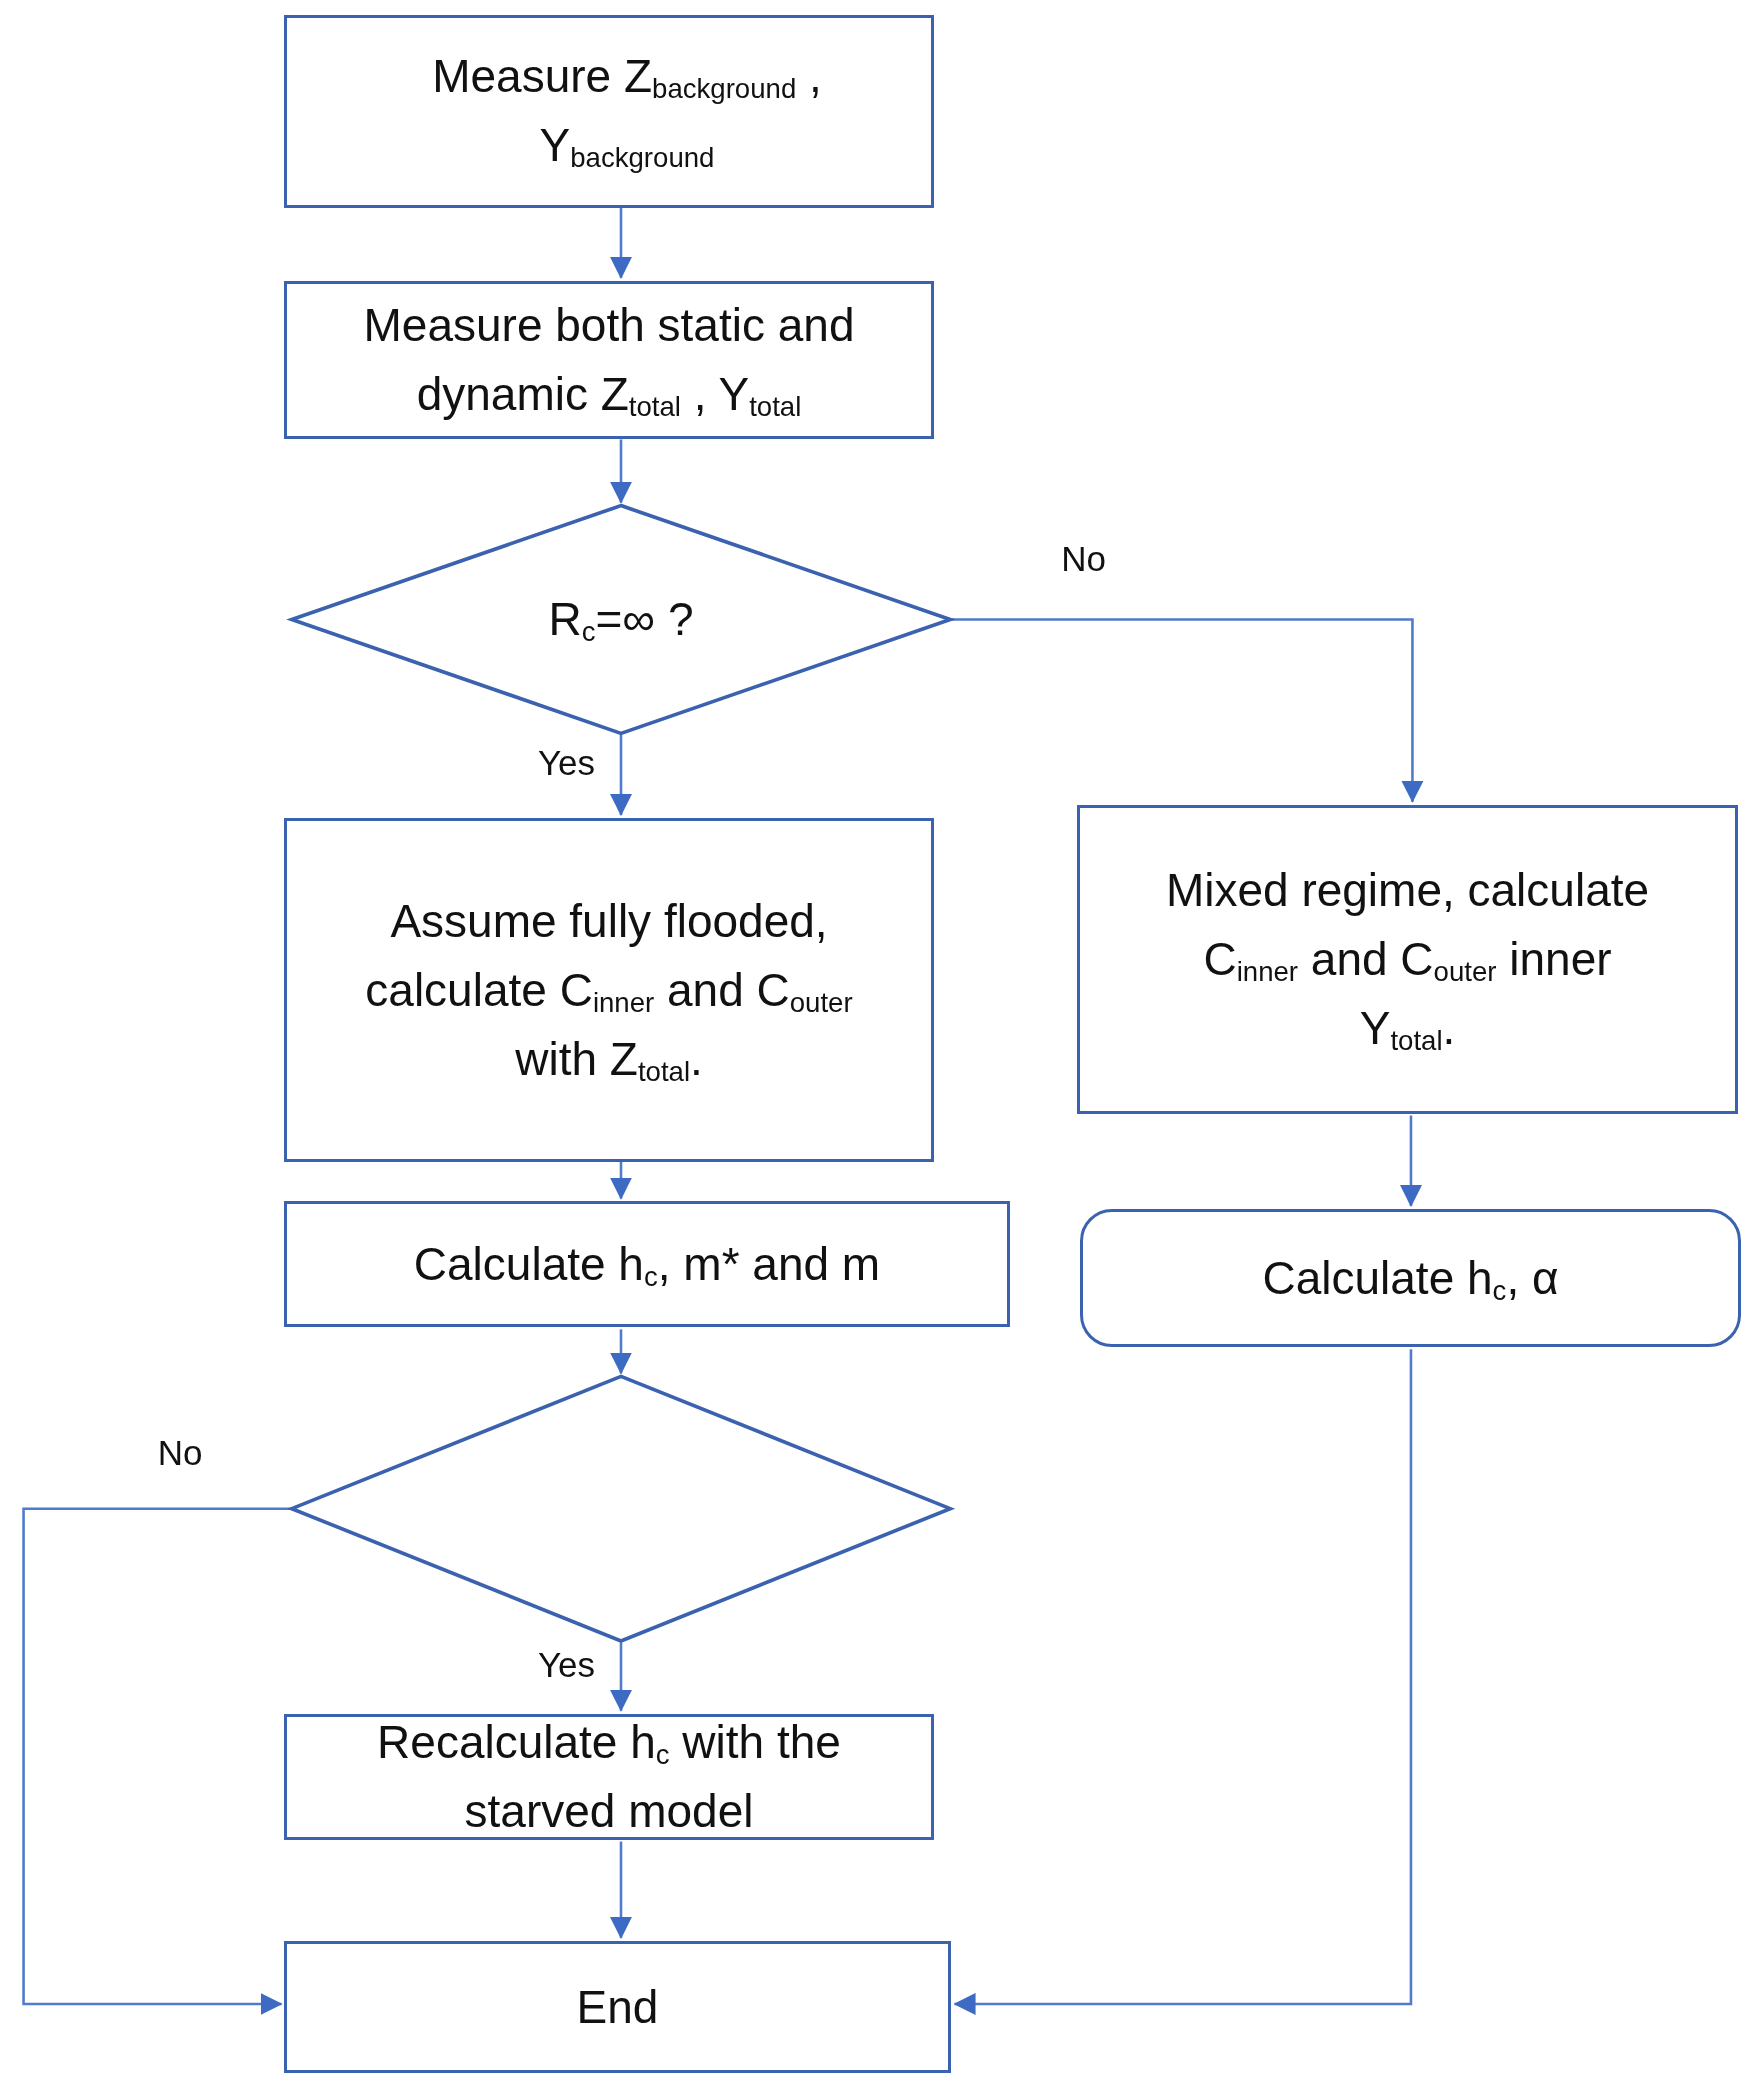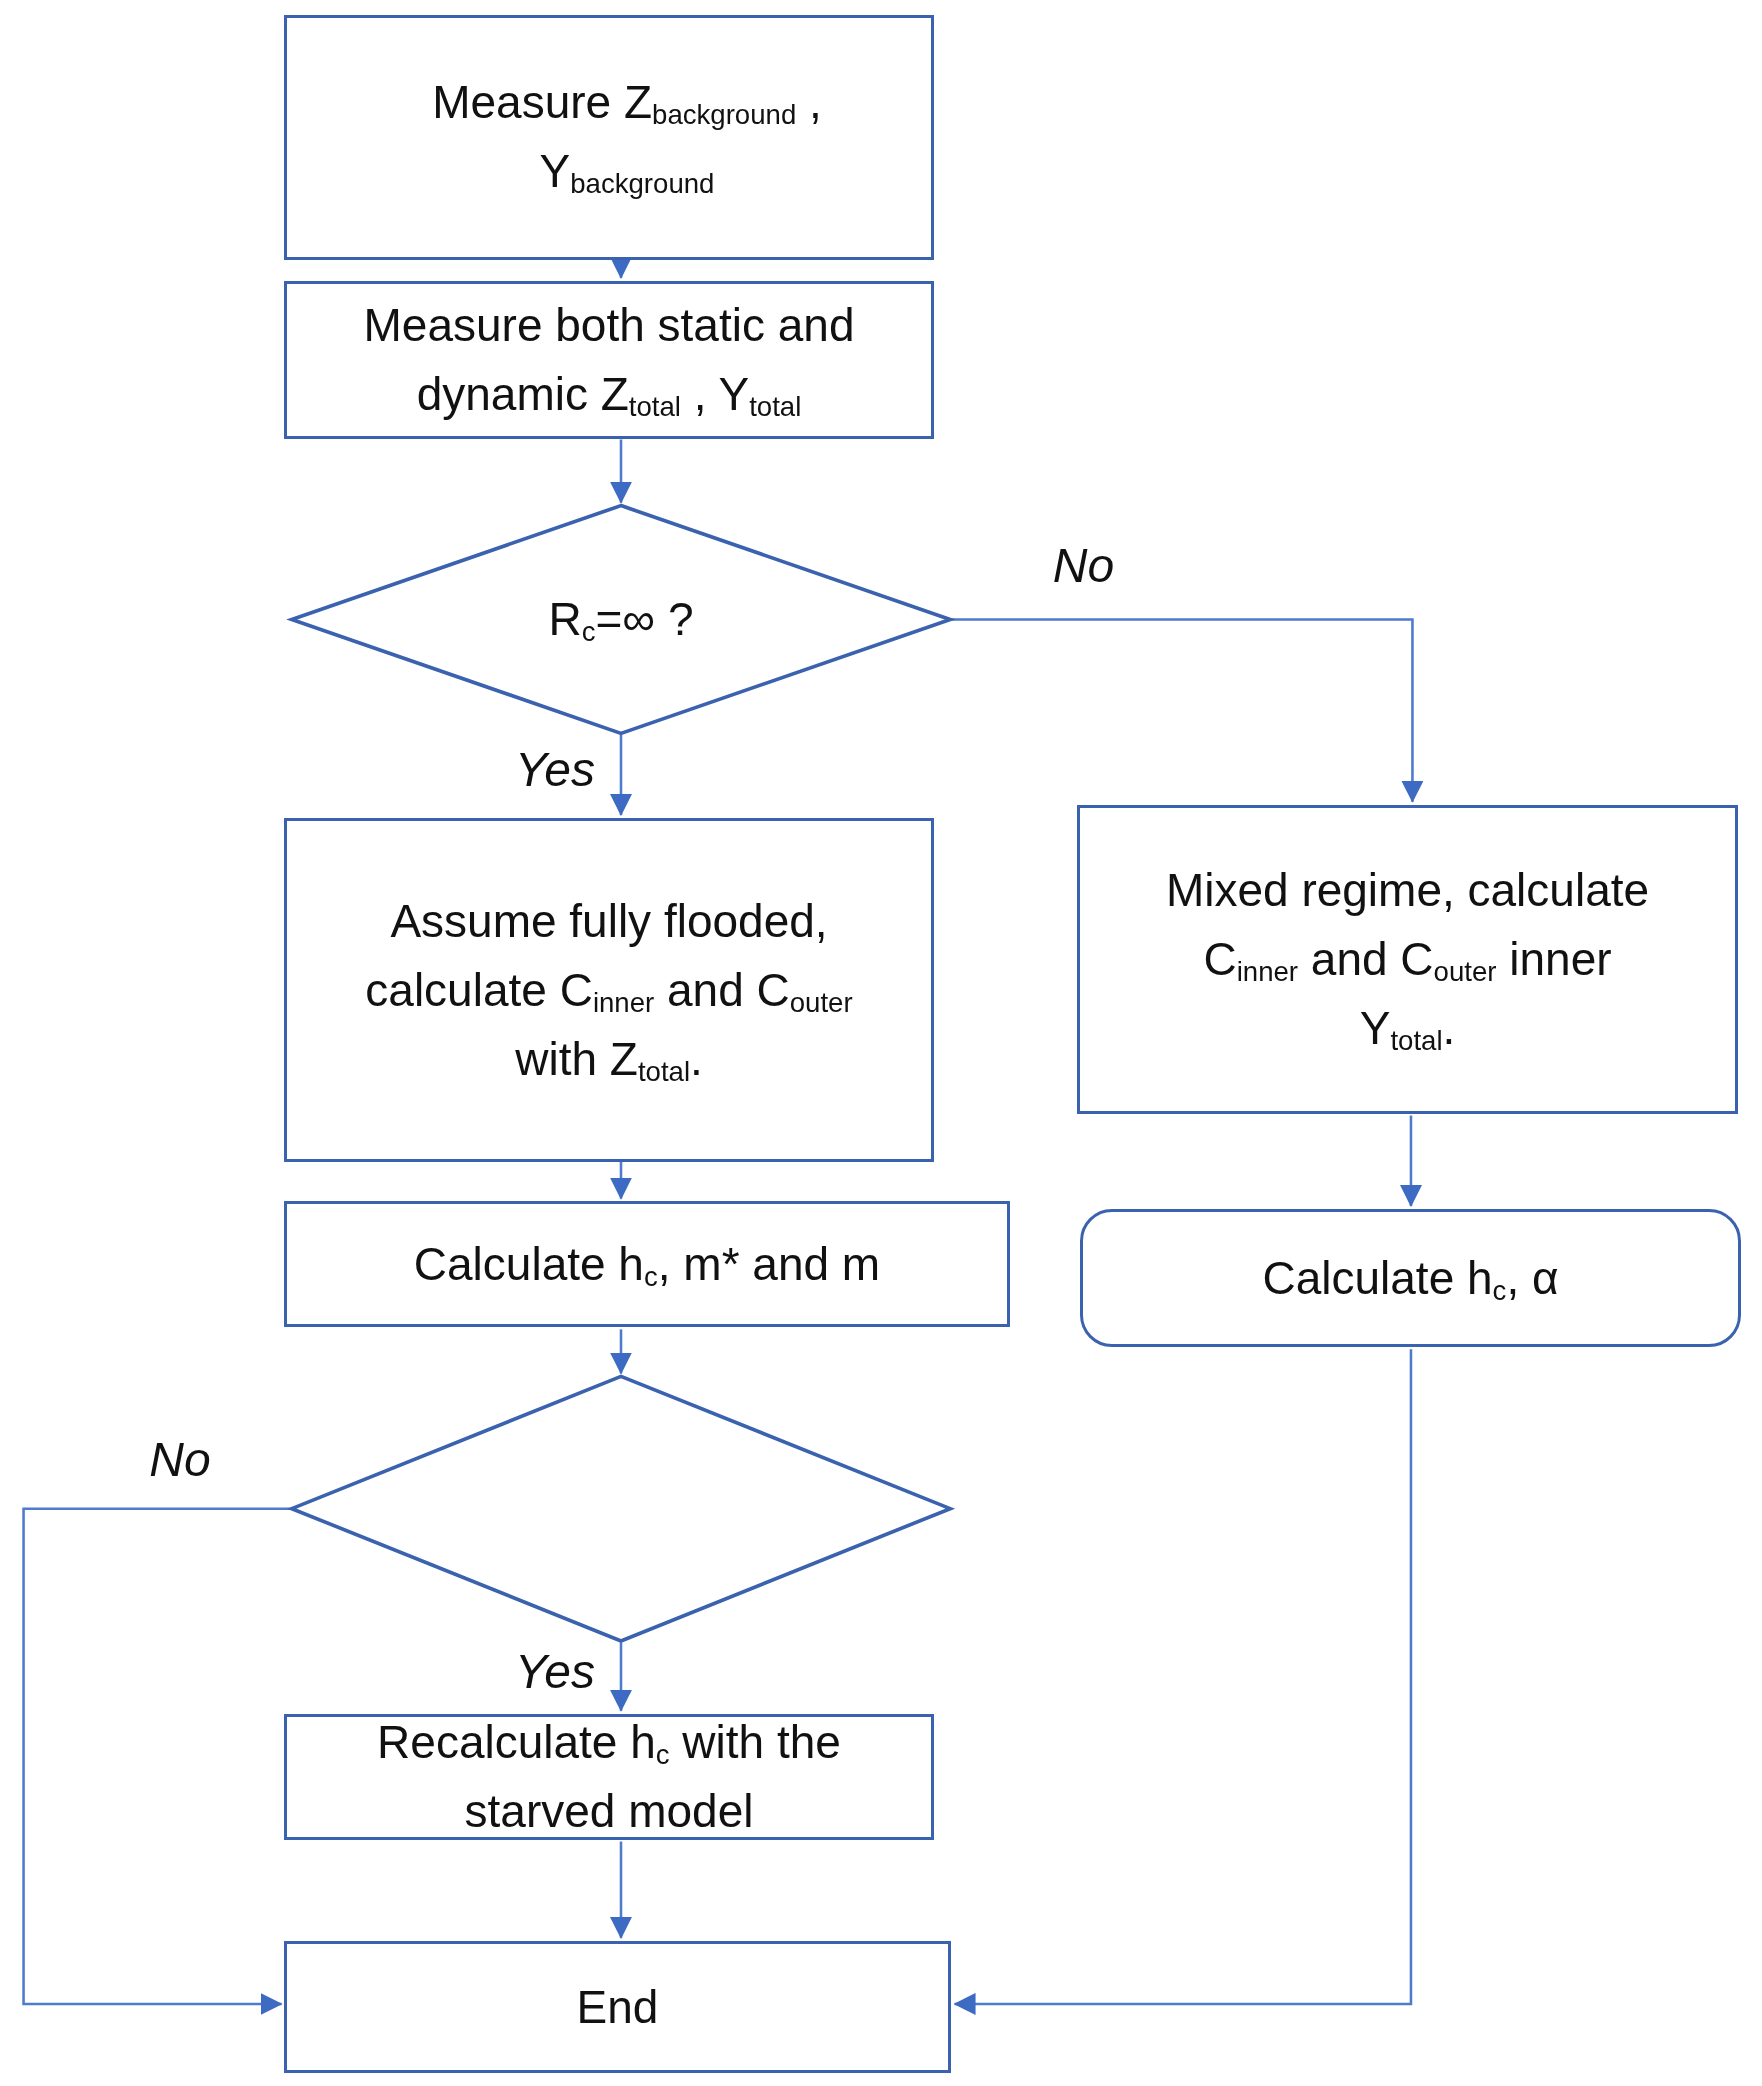--- a/index.html
+++ b/index.html
@@ -39,24 +39,23 @@
     border:3.7px solid var(--c-border);
   }
   .diamond-text{
     background:transparent;
     border:none;
   }
   .tline{white-space:nowrap;}
   .tline sub{font-size:0.6em;vertical-align:-0.22em;}
   .edge-label{
     position:absolute;
-    font-size:48px;
+    font-size:35px;
     line-height:1.1;
     color:var(--c-text);
-    font-style:italic;
   }
 </style>
 </head>
 <body>
 
 <div id="canvas">
 
   <svg class="wires" viewBox="0 0 2399 2840" xmlns="http://www.w3.org/2000/svg">
     <defs>
       <marker id="arrow" markerUnits="userSpaceOnUse" markerWidth="30" markerHeight="30" viewBox="0 0 10 10" refX="9.5" refY="5" orient="auto">
@@ -76,21 +75,21 @@
 
     <polyline class="connector" points="1920,1518 1920,1641" marker-end="url(#arrow)"></polyline>
     <polyline class="connector" points="1920,1836 1920,2727 1299,2727" marker-end="url(#arrow)"></polyline>
 
     <polyline class="connector" points="395,2053 32,2053 32,2727 383,2727" marker-end="url(#arrow)"></polyline>
 
     <polygon class="shape" points="845,688 1293,843 845,998 397,843"></polygon>
     <polygon class="shape" points="845,1873 1293,2053 845,2233 397,2053"></polygon>
   </svg>
 
-  <div class="node process" style="left:284px;top:14.7px;width:650px;height:245px;padding-left:36px;">
+  <div class="node process" style="left:284px;top:14.7px;width:650px;height:193px;padding-left:36px;">
       <div class="tline"><span>Measure Z</span><sub>background</sub><span> ,</span></div>
       <div class="tline"><span>Y</span><sub>background</sub></div>
     </div>
 
   <div class="node diamond-text" style="left:364px;top:558px;width:514px;height:122px;">
       <div class="tline"><span>R</span><sub>c</sub><span>=∞ ?</span></div>
     </div>
 
   <div class="node process" style="left:284px;top:281px;width:650px;height:158px;">
       <div class="tline"><span>Measure both static and</span></div>

